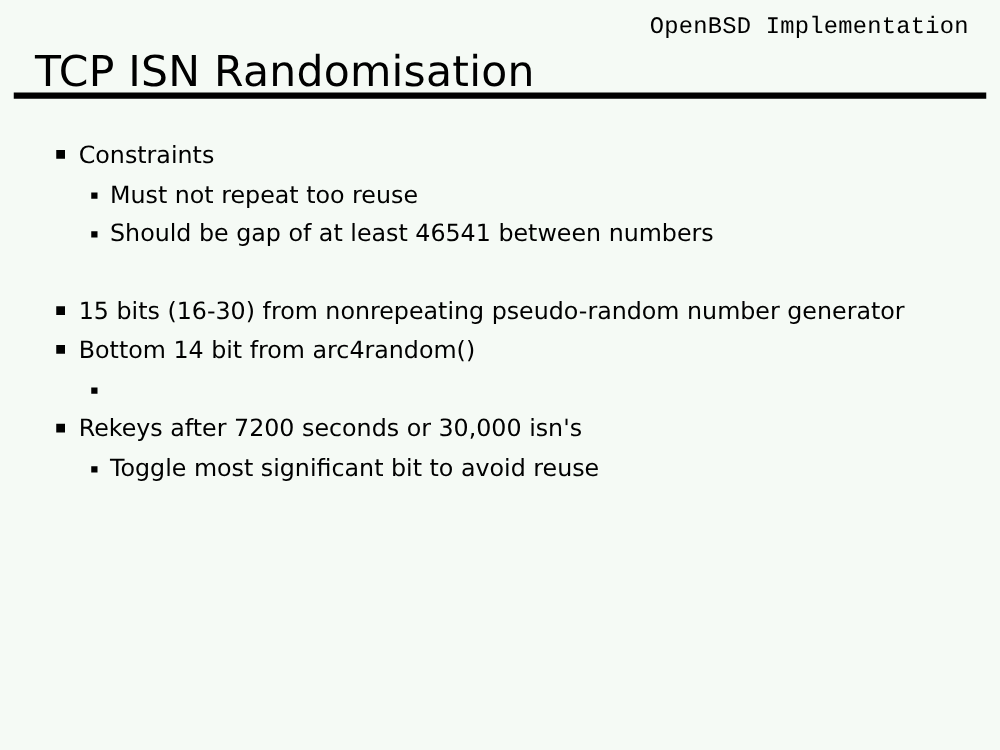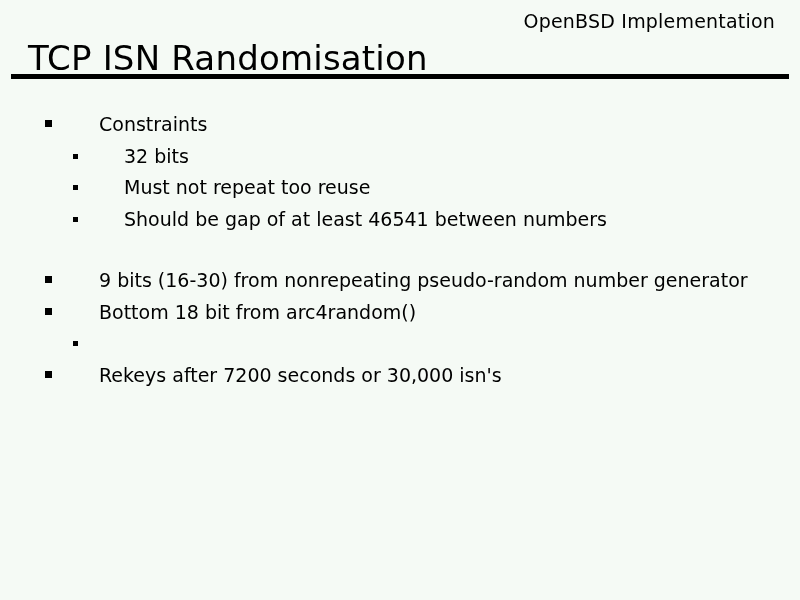--- a/index.html
+++ b/index.html
@@ -7,40 +7,39 @@
     width: 800px; height: 600px;
     background: #f5faf5;
     color: #000;
     font-family: "DejaVu Sans", "Liberation Sans", sans-serif;
     overflow: hidden;
   }
   .slide { position: relative; width: 800px; height: 600px; }
 
   .corner-label {
     position: absolute; top: 10px; right: 25px;
-    font-size: 19px; letter-spacing: 0.2px;
+    font-size: 19px; letter-spacing: 0.2px; font-family: Liberation Mono, monospace;
   }
   .title {
     position: absolute; top: 38px; left: 28px;
     font-size: 34px; letter-spacing: 0.2px;
   }
   .rule {
     position: absolute; top: 74px; left: 11px;
     width: 778px; height: 5px;
   }
 
   .content { position: absolute; top: 112px; left: 0; right: 0; }
 
   .line {
     position: relative;
     height: 31.5px;
     font-size: 19px;
     line-height: 24px;
     white-space: nowrap;
-    padding-left: 36px;
   }
   .line .marker { position: absolute; display: block; background: #000; }
   .line.level1 .marker { left: 45px; top: 8px;  width: 7px; height: 7px; }
   .line.level2 .marker { left: 73px; top: 10px; width: 5px; height: 5px; }
   .line.level1 .text { display: block; padding-left: 63px; }
   .line.level2 .text { display: block; padding-left: 88px; }
 
   .spacer { height: 30px; }
 </style>
 </head>
@@ -50,40 +49,40 @@
   <div class="corner-label">OpenBSD Implementation</div>
   <div class="title">TCP ISN Randomisation</div>
   <div class="rule" style="background: rgb(0, 0, 0);"></div>
   <div class="content" id="bullet-list">
       <div class="line level1">
         <span class="marker"></span>
         <span class="text">Constraints</span>
       </div>
       <div class="line level2">
         <span class="marker"></span>
-        <span class="text">32 bits</span>
-      </div>
-      <div class="line level2">
-        <span class="marker"></span>
         <span class="text">Must not repeat too reuse</span>
       </div>
       <div class="line level2">
         <span class="marker"></span>
         <span class="text">Should be gap of at least 46541 between numbers</span>
       </div>
       <div class="spacer"></div>
       <div class="line level1">
         <span class="marker"></span>
-        <span class="text">9 bits (16-30) from nonrepeating pseudo-random number generator</span>
+        <span class="text">15 bits (16-30) from nonrepeating pseudo-random number generator</span>
       </div>
       <div class="line level1">
         <span class="marker"></span>
-        <span class="text">Bottom 18 bit from arc4random()</span>
+        <span class="text">Bottom 14 bit from arc4random()</span>
       </div>
       <div class="line level2">
         <span class="marker"></span>
       </div>
       <div class="line level1">
         <span class="marker"></span>
         <span class="text">Rekeys after 7200 seconds or 30,000 isn's</span>
       </div>
+      <div class="line level2">
+        <span class="marker"></span>
+        <span class="text">Toggle most significant bit to avoid reuse</span>
+      </div>
     </div>
 </div>
 
 </body></html>

